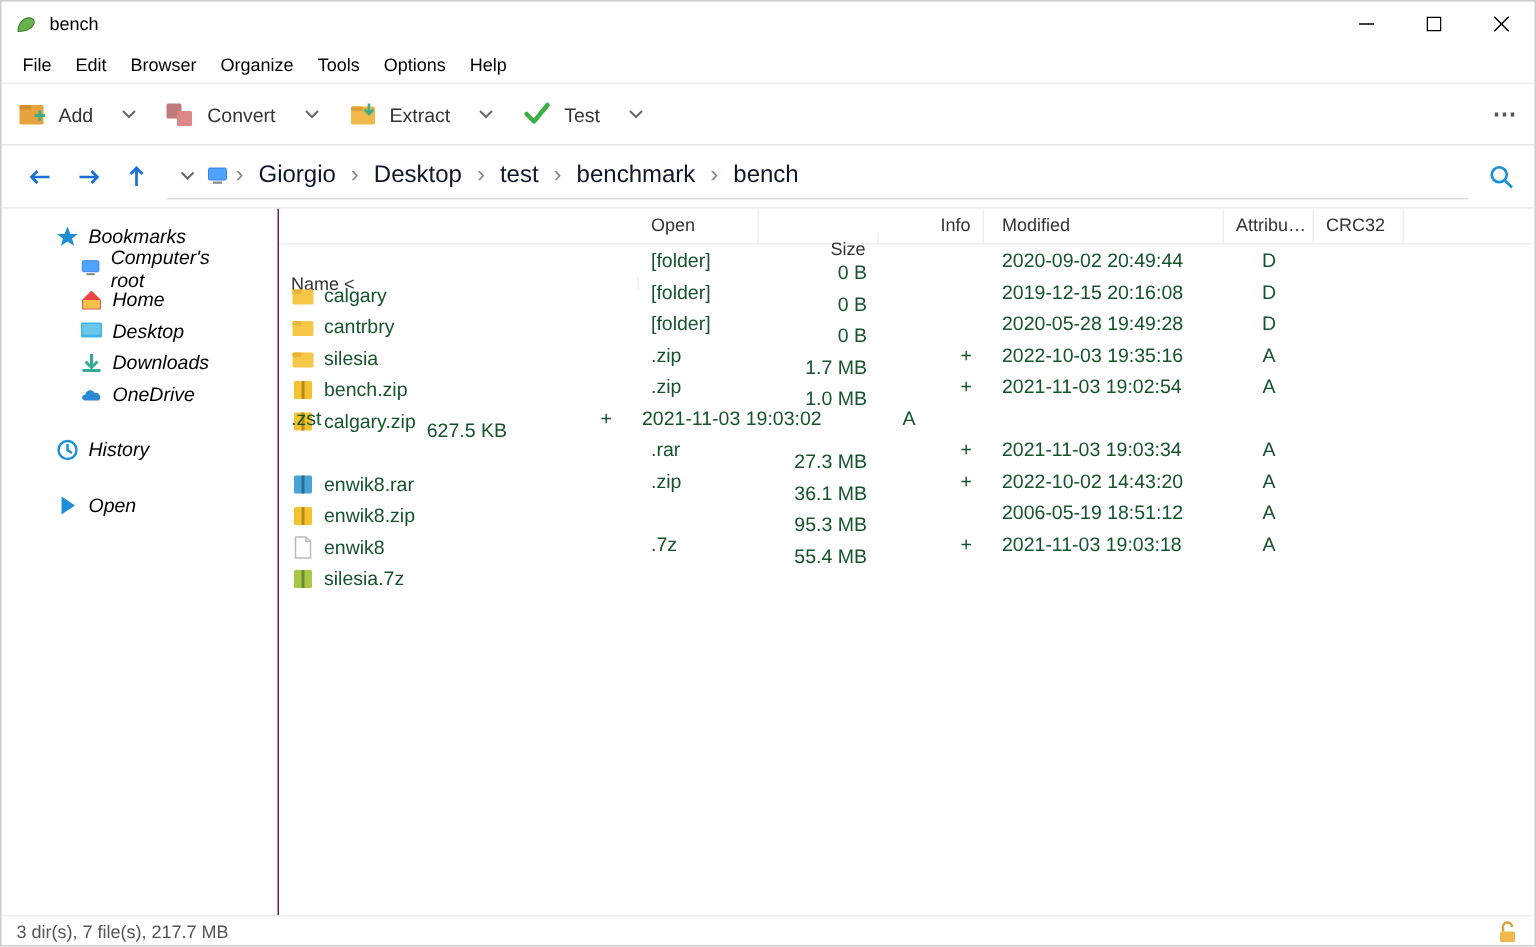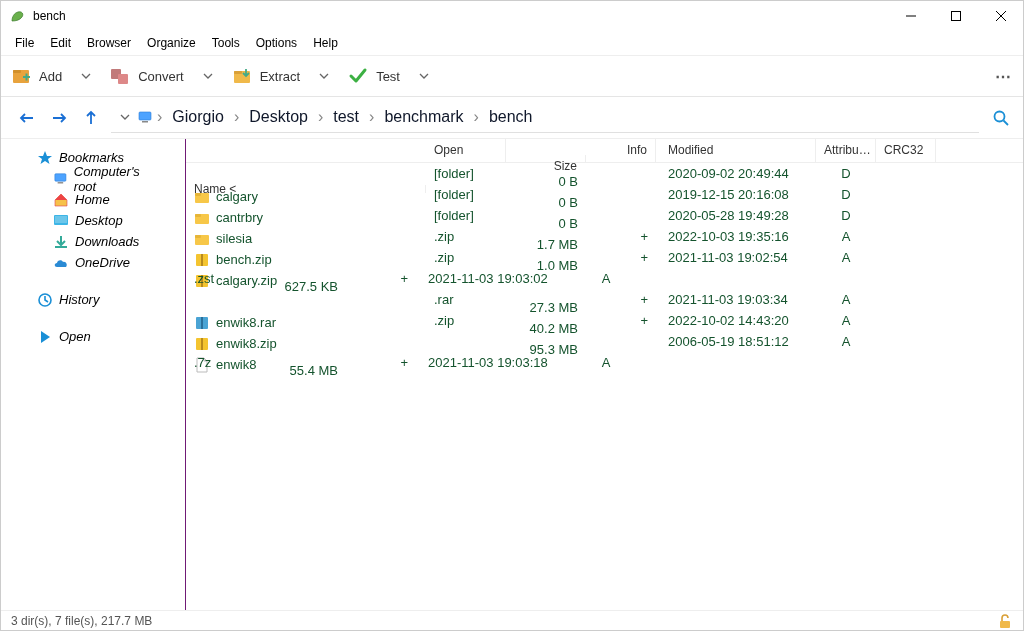--- a/index.html
+++ b/index.html
@@ -416,21 +416,21 @@
           <div class="col col-name">
             <span class="ic">
               <svg viewBox="0 0 16 16">
                 <rect x="2" y="2" width="12" height="12" rx="1" fill="#f4c430"></rect>
                 <rect x="7" y="2" width="2" height="12" fill="#b88a1e"></rect>
               </svg>
             </span>
             <span>enwik8.zip</span>
           </div>
           <div class="col col-type">.zip</div>
-          <div class="col col-size">40.2 MB</div>
+          <div class="col col-size">36.1 MB</div>
           <div class="col col-info">+</div>
           <div class="col col-mod">2022-10-02 14:43:20</div>
           <div class="col col-attr">A</div>
           <div class="col col-crc"></div>
         </div>
         <div class="fl-row">
           <div class="col col-name">
             <span class="ic">
               <svg viewBox="0 0 16 16">
                 <path d="M3 1 H10 L13 4 V15 H3 Z" fill="#fff" stroke="#bbb"></path>
@@ -440,20 +440,29 @@
             <span>enwik8</span>
           </div>
           <div class="col col-type"></div>
           <div class="col col-size">95.3 MB</div>
           <div class="col col-info"></div>
           <div class="col col-mod">2006-05-19 18:51:12</div>
           <div class="col col-attr">A</div>
           <div class="col col-crc"></div>
         </div>
         <div class="fl-row">
+          <div class="col col-name">
+            <span class="ic">
+              <svg viewBox="0 0 16 16">
+                <rect x="2" y="2" width="12" height="12" rx="1" fill="#a8c64a"></rect>
+                <rect x="7" y="2" width="2" height="12" fill="#6f8a2a"></rect>
+              </svg>
+            </span>
+            <span>silesia.7z</span>
+          </div>
           <div class="col col-type">.7z</div>
           <div class="col col-size">55.4 MB</div>
           <div class="col col-info">+</div>
           <div class="col col-mod">2021-11-03 19:03:18</div>
           <div class="col col-attr">A</div>
           <div class="col col-crc"></div>
         </div>
       </div>
   </div>
 </div>

